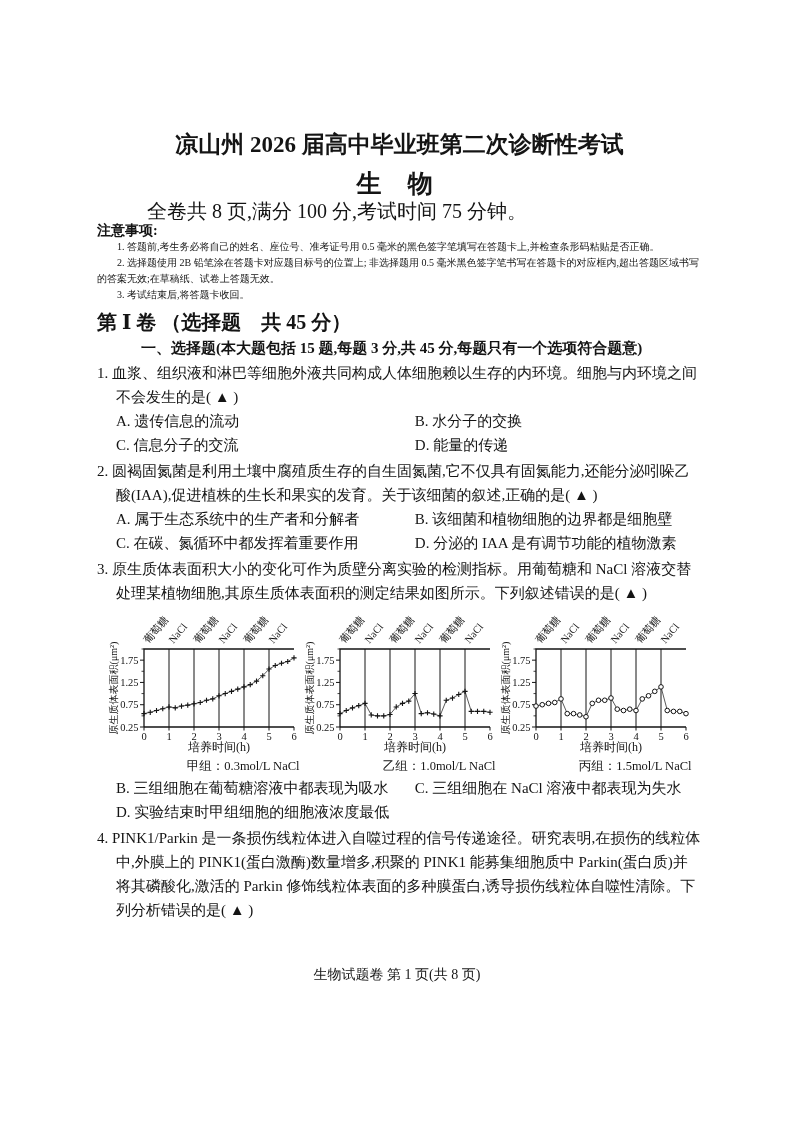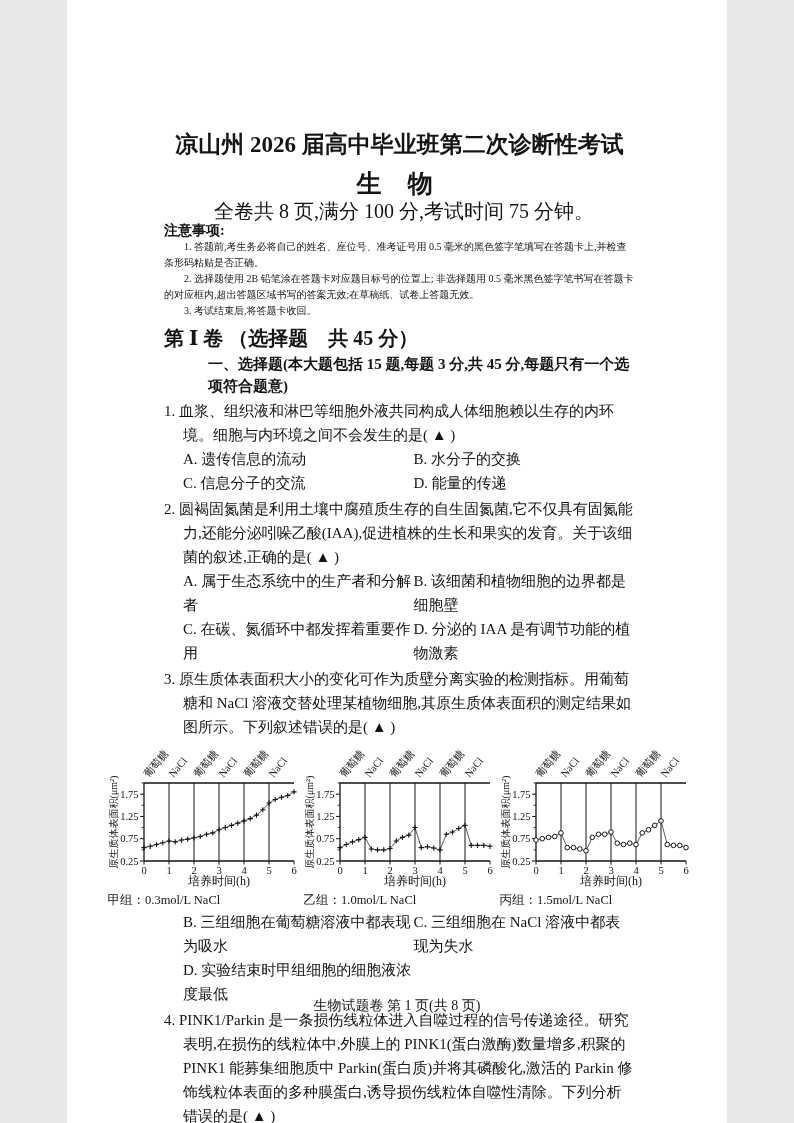--- a/index.html
+++ b/index.html
@@ -1,19 +1,19 @@
 <!DOCTYPE html>
 <html><head>
 <meta charset="utf-8">
 <style>
   * { box-sizing: border-box; }
   html,body { margin:0; padding:0; background:#e8e8e8; }
   .page {
     position: relative;
-    width: 660px; height: 1123px;
+    width: 794px; height: 1123px;
     margin: 0 auto;
     background: #ffffff;
     color: #141414;
     font-family: "Liberation Serif", "DejaVu Serif", serif;
     overflow: hidden;
   }
   .content {
     position: absolute;
     left: 97px; right: 92px; top: 132px;
   }
@@ -60,30 +60,29 @@
     margin-bottom: 2px;
   }
   .charts-row {
     display: flex;
     justify-content: center;
     gap: 4px;
     margin: 4px 0 2px 0;
   }
   .chart-block { width: 192px; }
   .chart-caption {
-    text-align: left;
+    text-align: right;
     font-size: 12.5px; line-height: 15px;
     white-space: nowrap;
   }
   .page-footer {
     position: absolute;
     left: 0; right: 0; top: 966px;
     text-align: center;
     font-size: 14px;
-    margin-top: 31px;
   }
   svg text { font-family: "Liberation Serif", "DejaVu Serif", serif; fill:#141414; }
 </style>
 </head>
 <body>
 
 <div class="page">
   <div class="content">
 
     <h1 class="doc-title">凉山州 2026 届高中毕业班第二次诊断性考试</h1>

